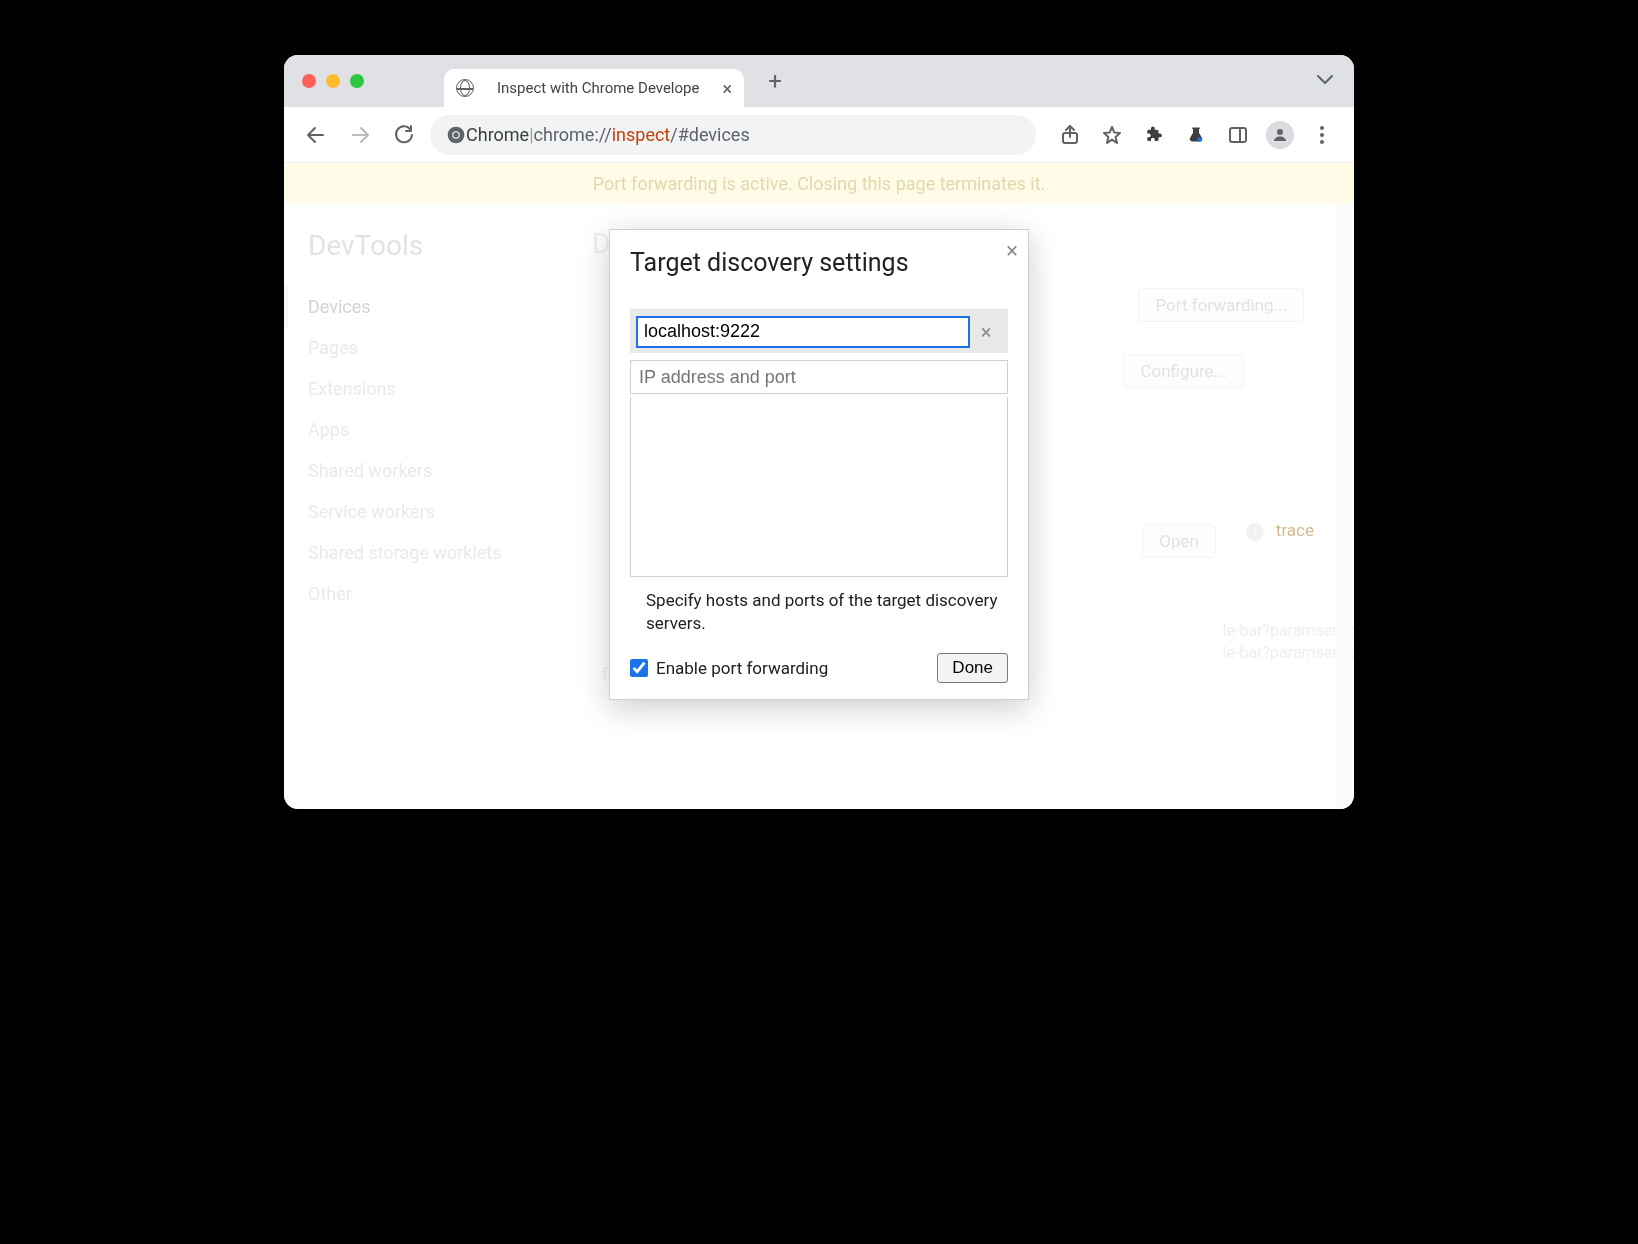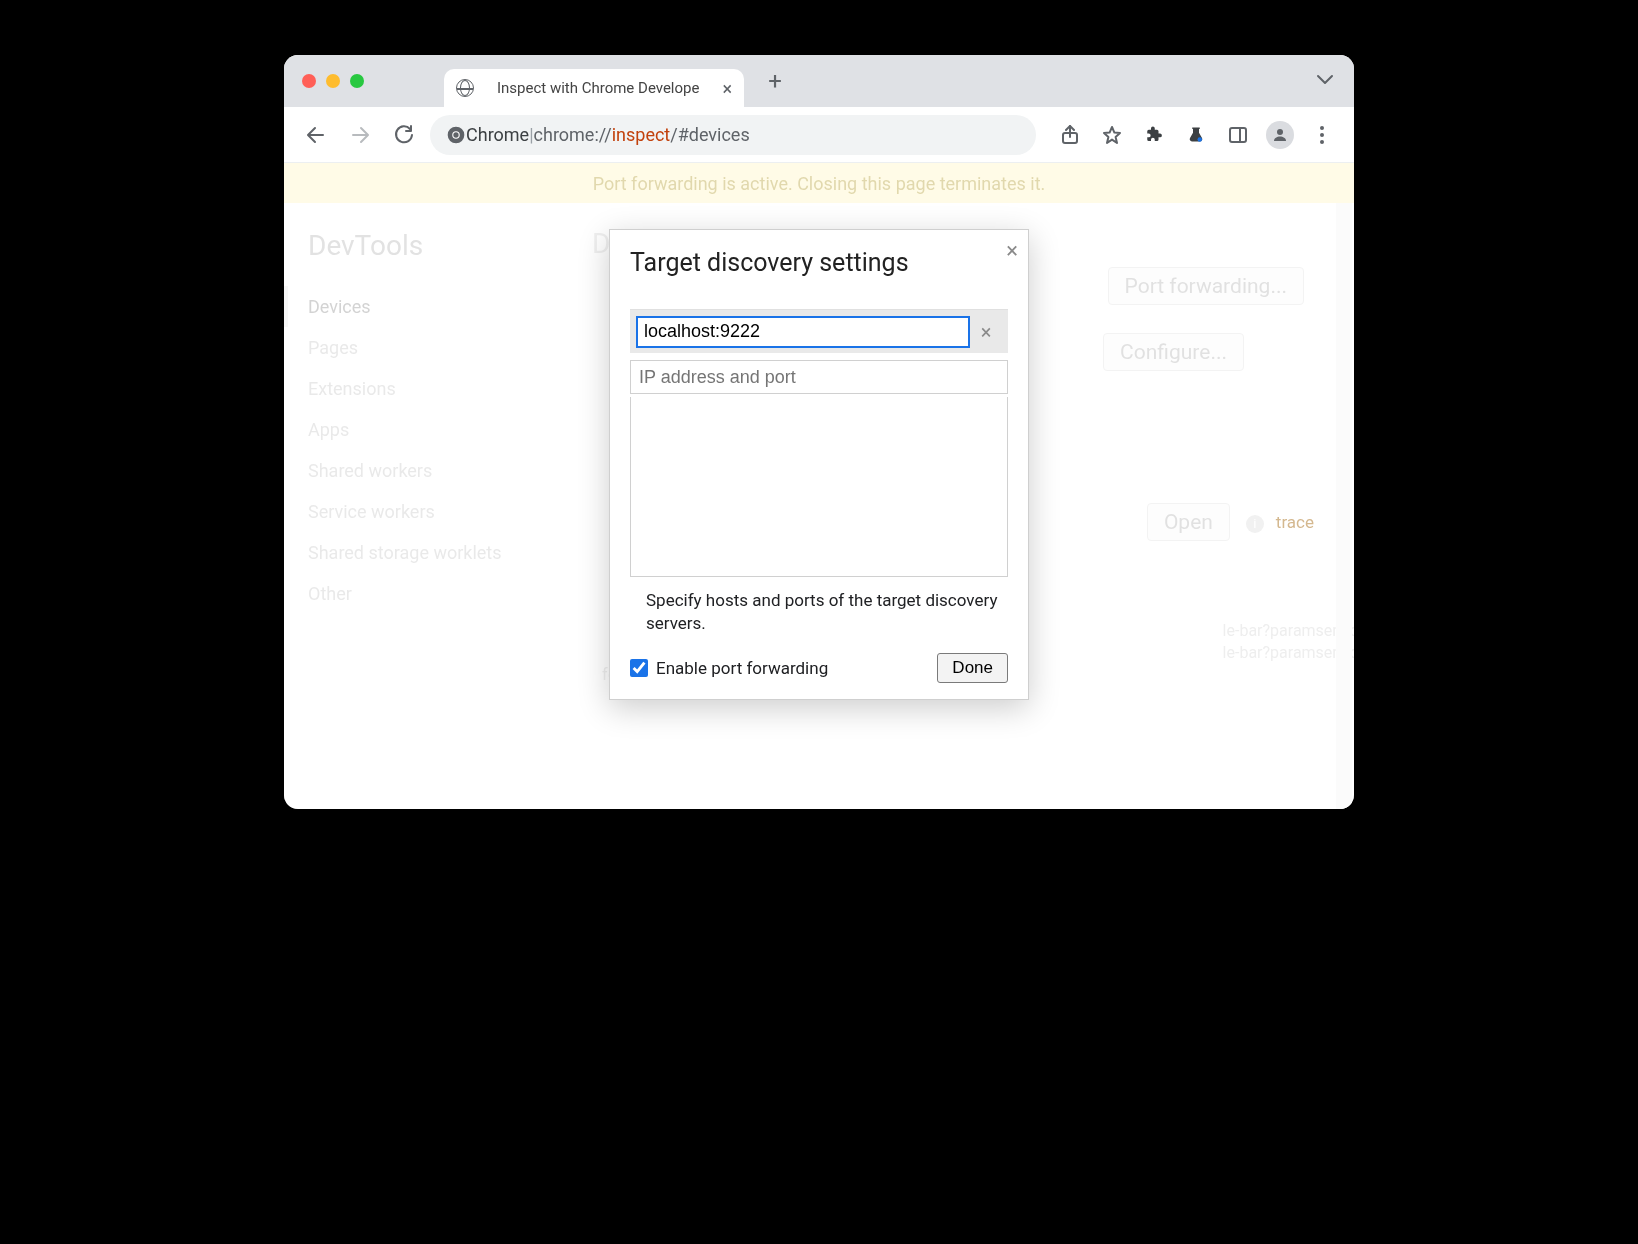--- a/index.html
+++ b/index.html
@@ -110,21 +110,21 @@
     display:flex;height:606px;position:relative;
   }
   .sidebar{width:280px;padding:26px 0 0 24px;}
   .side-title{font-size:28px;color:#bfbfbf;margin-bottom:24px;}
   .side-item{font-size:18px;color:#cfcfcf;padding:10px 0;cursor:pointer;}
   .side-item.active{color:#9e9e9e;font-weight:400;border-left:4px solid #eee;margin-left:-24px;padding-left:20px;}
   .main{flex:1;padding:24px 28px 0;color:#ddd;position:relative;}
   .main h2{font-size:28px;color:#dcdcdc;font-weight:400;margin-bottom:22px;}
   .btn-ghost{
     display:inline-block;border:1px solid #e4e4e4;border-radius:4px;padding:6px 16px;
-    font-size:21px;color:#bdbdbd;background:#fbfbfb;cursor:pointer;
+    font-size:17px;color:#bdbdbd;background:#fbfbfb;cursor:pointer;margin-top:21px;
   }
   .link-blue{color:#a16207;font-size:17px;}
   .info-dot{display:inline-block;width:18px;height:18px;border-radius:50%;background:#e0e0e0;color:#fff;font-size:13px;text-align:center;line-height:18px;margin-right:8px;}
   .scrollbar{
     position:absolute;right:2px;top:0;width:16px;height:100%;background:#f7f7f7;
   }
   
   .overlay{
     position:absolute;left:0;right:0;bottom:0;
     top:108px; 
@@ -285,21 +285,21 @@
       <div class="side-item">Other</div>
     </div>
     <div class="main">
       <h2>Devices</h2>
       <div style="position:absolute;right:50px;top:64px;">
         <span class="btn-ghost">Port forwarding...</span>
       </div>
       <div style="position:absolute;right:110px;top:130px;">
         <span class="btn-ghost">Configure...</span>
       </div>
-      <div style="position:absolute;right:40px;top:300px;display:flex;align-items:center;gap:16px;">
+      <div style="position:absolute;right:40px;top:300px;display:flex;align-items:center;gap:30px;">
         <span class="btn-ghost">Open</span>
         <span>
           <span class="info-dot">i</span>
           <span class="link-blue">trace</span>
         </span>
       </div>
       <span class="ghost-text" style="right:-40px;top:418px;">le-bar?paramsencoded=</span>
       <span class="ghost-text" style="right:-40px;top:440px;">le-bar?paramsencoded=</span>
       <span class="ghost-text" style="left:38px;top:462px;letter-spacing:.5px;">focus tab   reload   close</span>
     </div>

